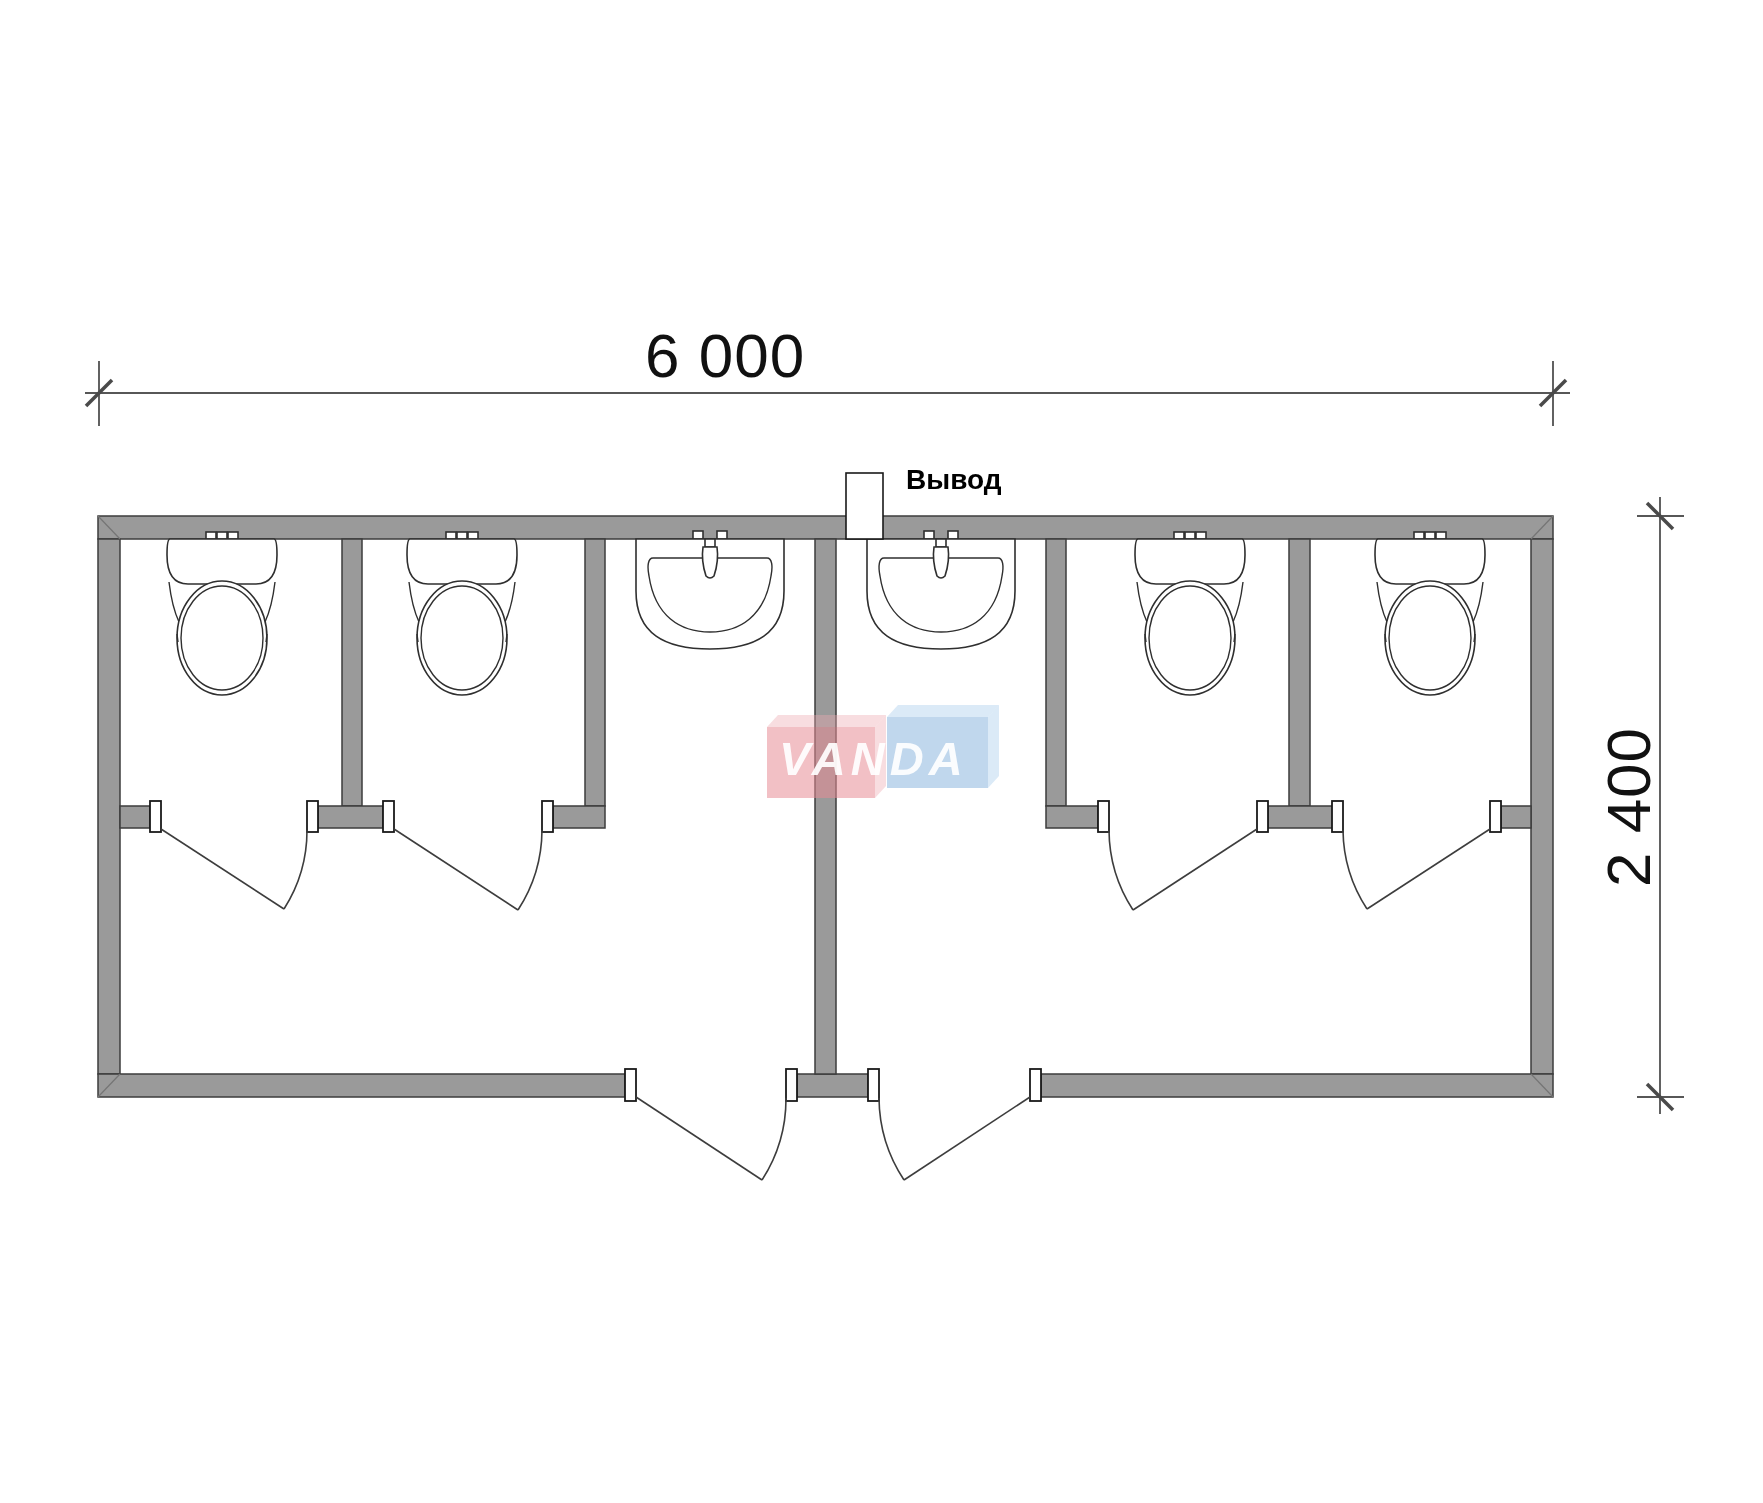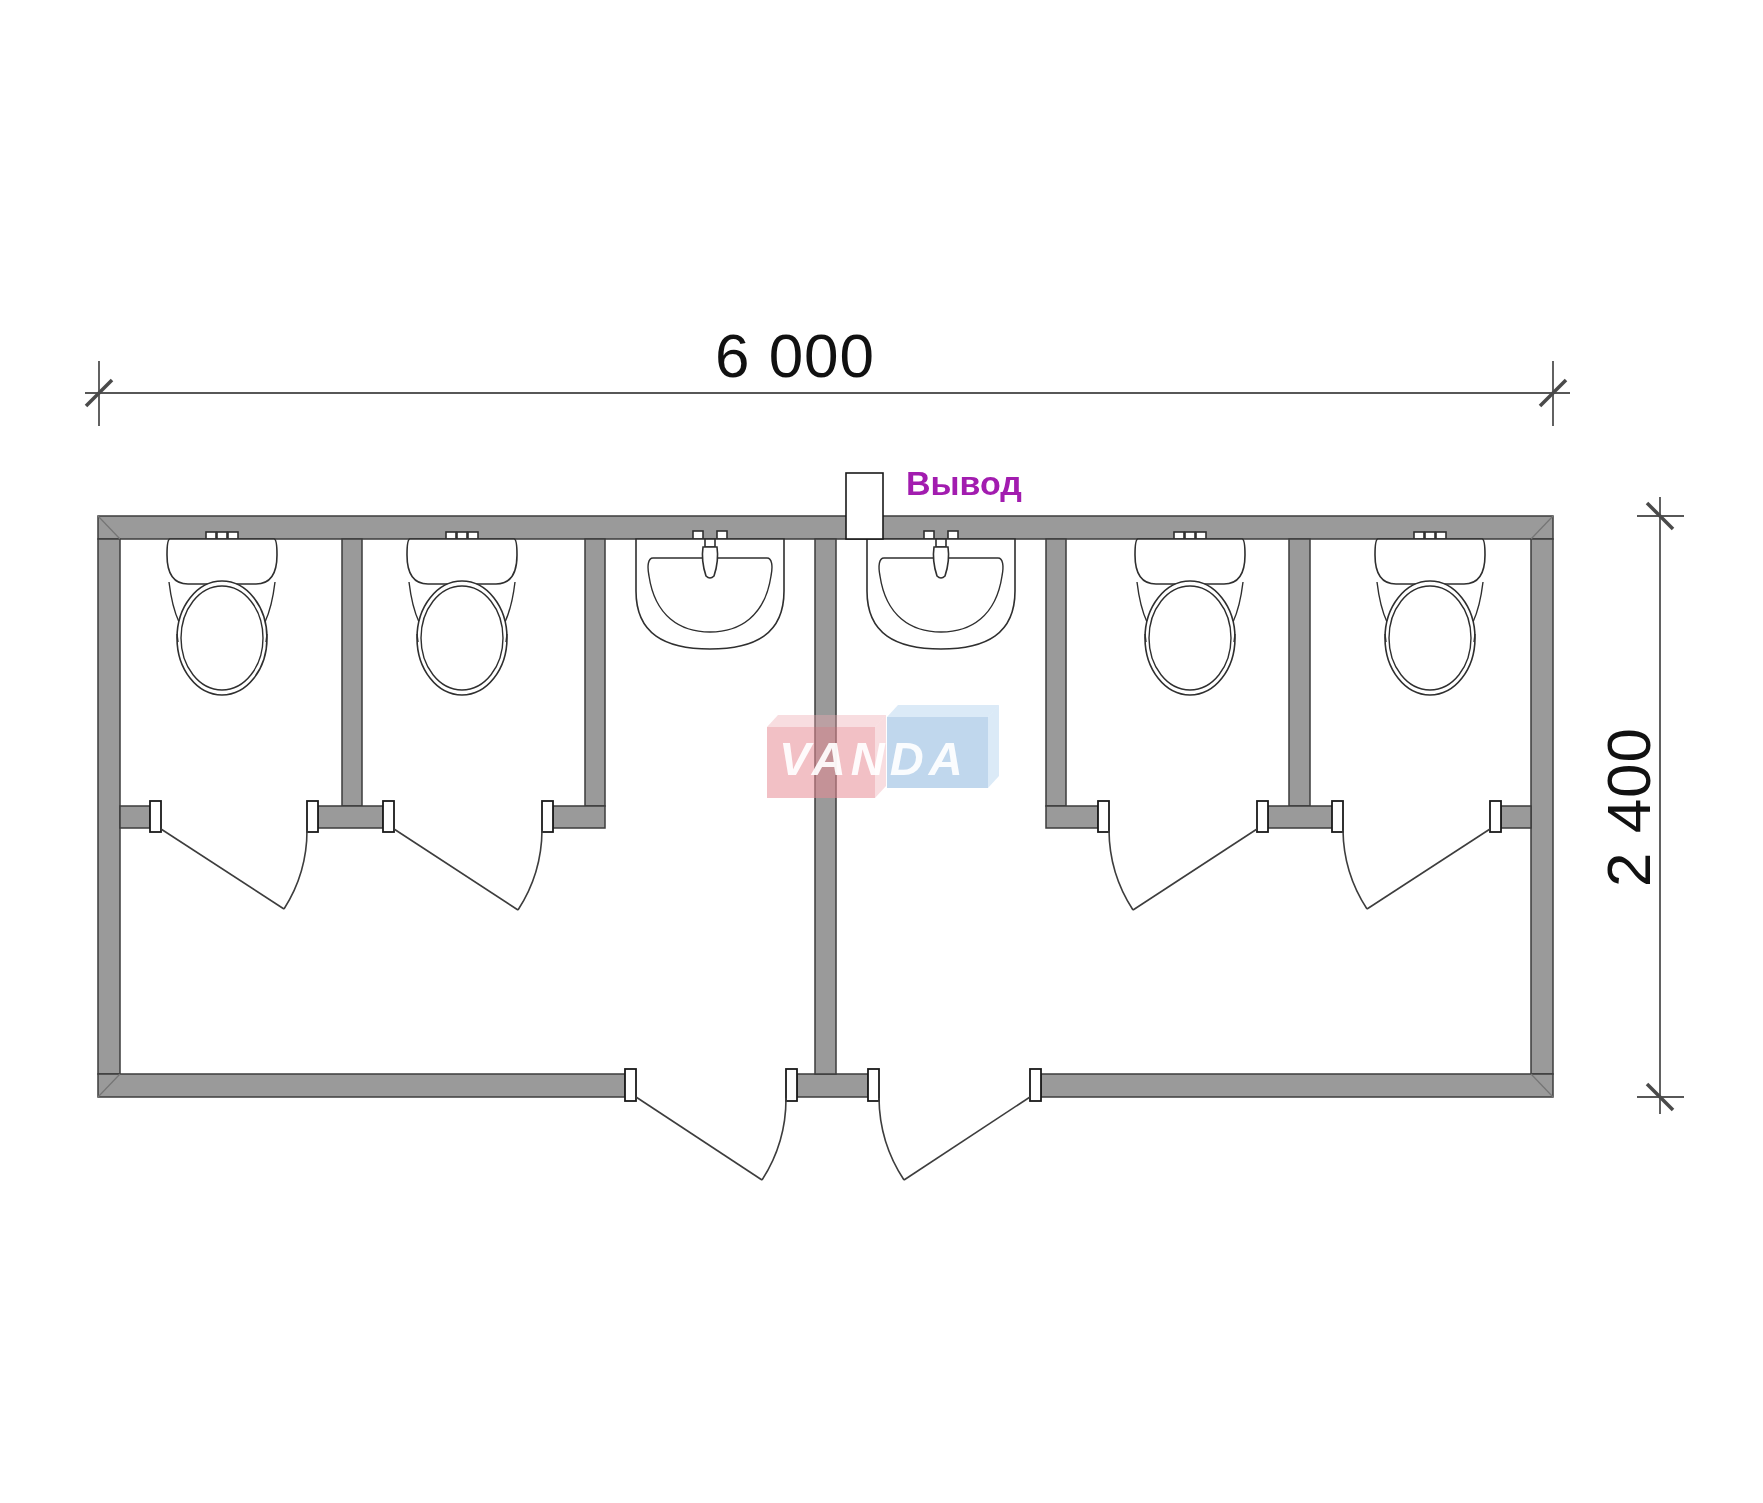--- a/index.html
+++ b/index.html
@@ -12,23 +12,23 @@
   .miter{stroke:#757575;stroke-width:1.2;}
   .jamb{fill:#ffffff;stroke:#1a1a1a;stroke-width:1.8;}
   .fixture{fill:#ffffff;stroke:#2f2f2f;stroke-width:1.6;}
   .fixline{fill:none;stroke:#2f2f2f;stroke-width:1.4;}
   .doorline{fill:none;stroke:#3d3d3d;stroke-width:1.6;}
   .dimline{stroke:#1f1f1f;stroke-width:1.4;}
   .dimslash{stroke:#4a4a4a;stroke-width:3.5;}
   .dim-text{
     position:absolute;color:#111;font-size:62px;letter-spacing:1px;white-space:nowrap;
   }
-  #dim-width{left:645px;top:320px;width:300px;text-align:center;}
+  #dim-width{left:645px;top:320px;width:300px;text-align:left;}
   #dim-height{left:1628px;top:807px;transform:translate(-50%,-50%) rotate(-90deg);}
-  #outlet-label{position:absolute;left:906px;top:464px;font-size:34px;font-weight:bold;color:#a21caf;white-space:nowrap;}
+  #outlet-label{position:absolute;left:906px;top:464px;font-size:28px;font-weight:bold;color:#000000;white-space:nowrap;}
   #watermark-text{
     position:absolute;left:779px;top:731px;font-size:47px;font-weight:bold;font-style:italic;
     letter-spacing:5px;color:rgba(255,255,255,0.92);white-space:nowrap;text-align:center;
   }
 </style>
 </head>
 <body>
 
 <div id="canvas">
 

